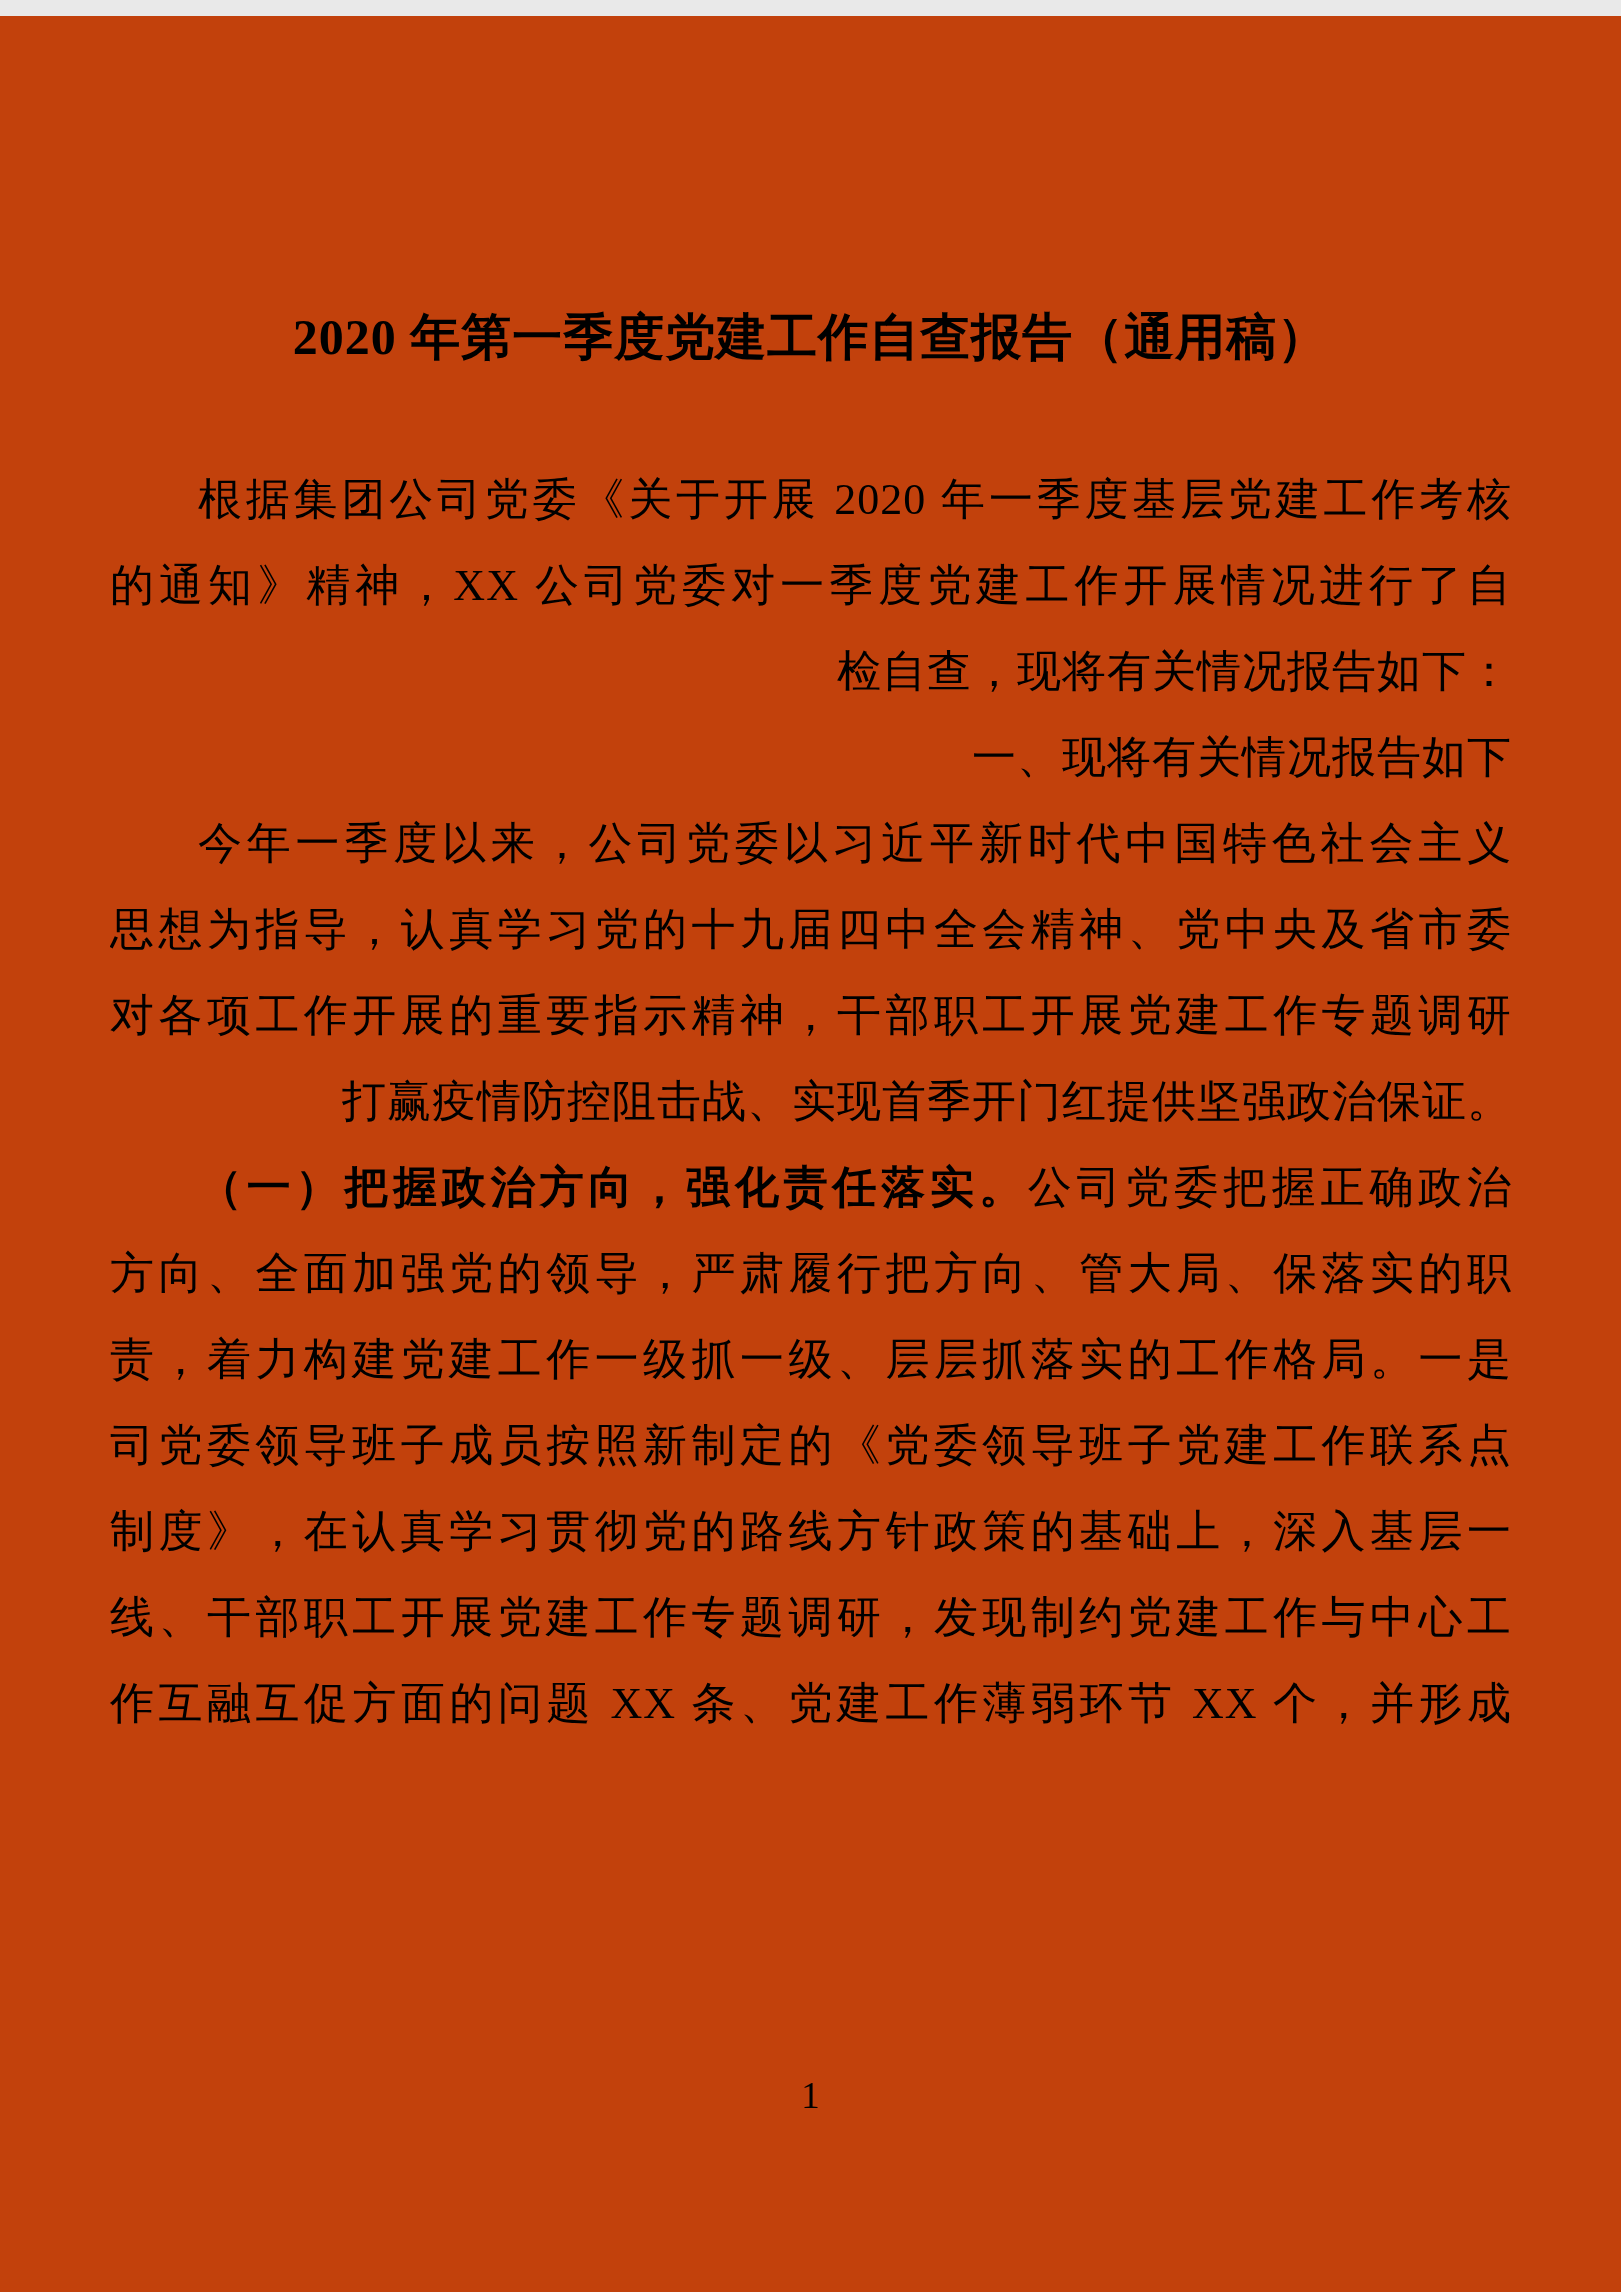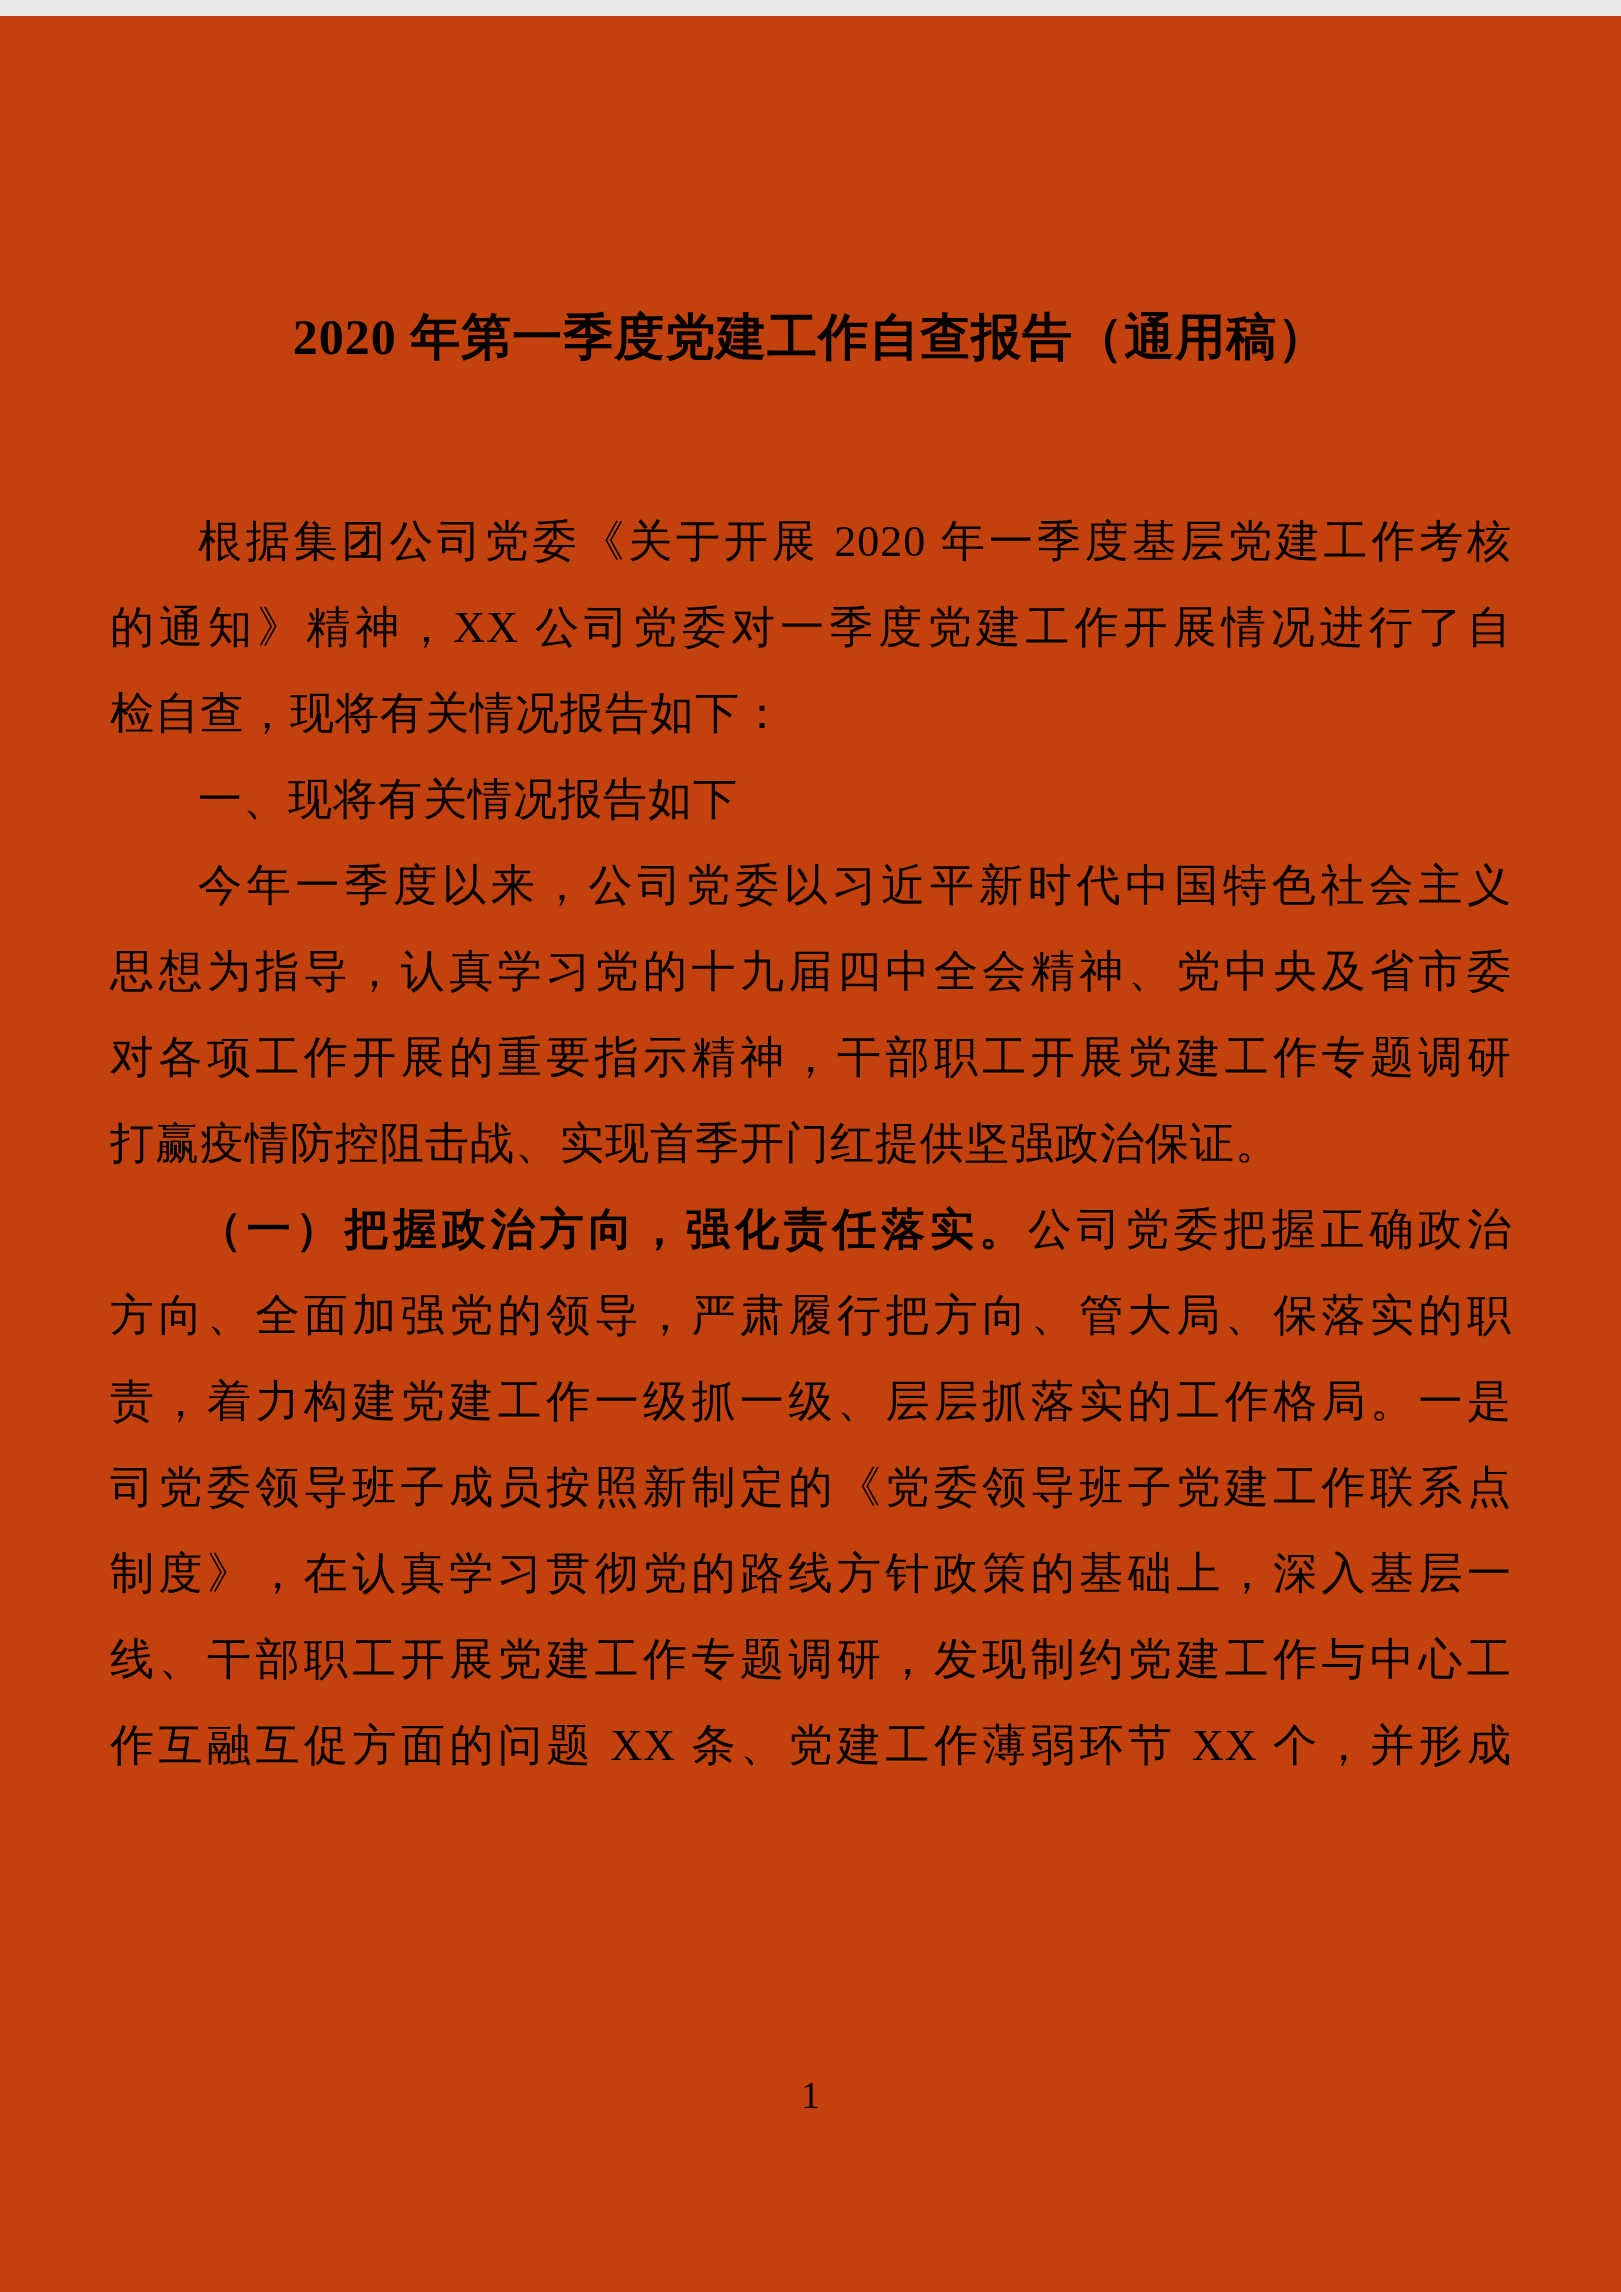--- a/index.html
+++ b/index.html
@@ -19,31 +19,32 @@
     left: 0;
     width: 100%;
     text-align: center;
     font-size: 50px;
     font-weight: 700;
     letter-spacing: 1px;
     white-space: nowrap;
   }
   .doc-body {
     position: absolute;
-    top: 483px;
+    top: 441px;
     left: 110px;
     width: 1402px;
   }
   .line {
     font-size: 44px;
     line-height: 86px;
     height: 86px;
     overflow: hidden;
     white-space: nowrap;
     letter-spacing: 1px;
+    text-align: right;
   }
   .line.justify {
     white-space: normal;
     text-align: justify;
     text-align-last: justify;
   }
   .line.indent { padding-left: 88px; }
   .bold { font-weight: 700; }
   .page-number {
     position: absolute;

